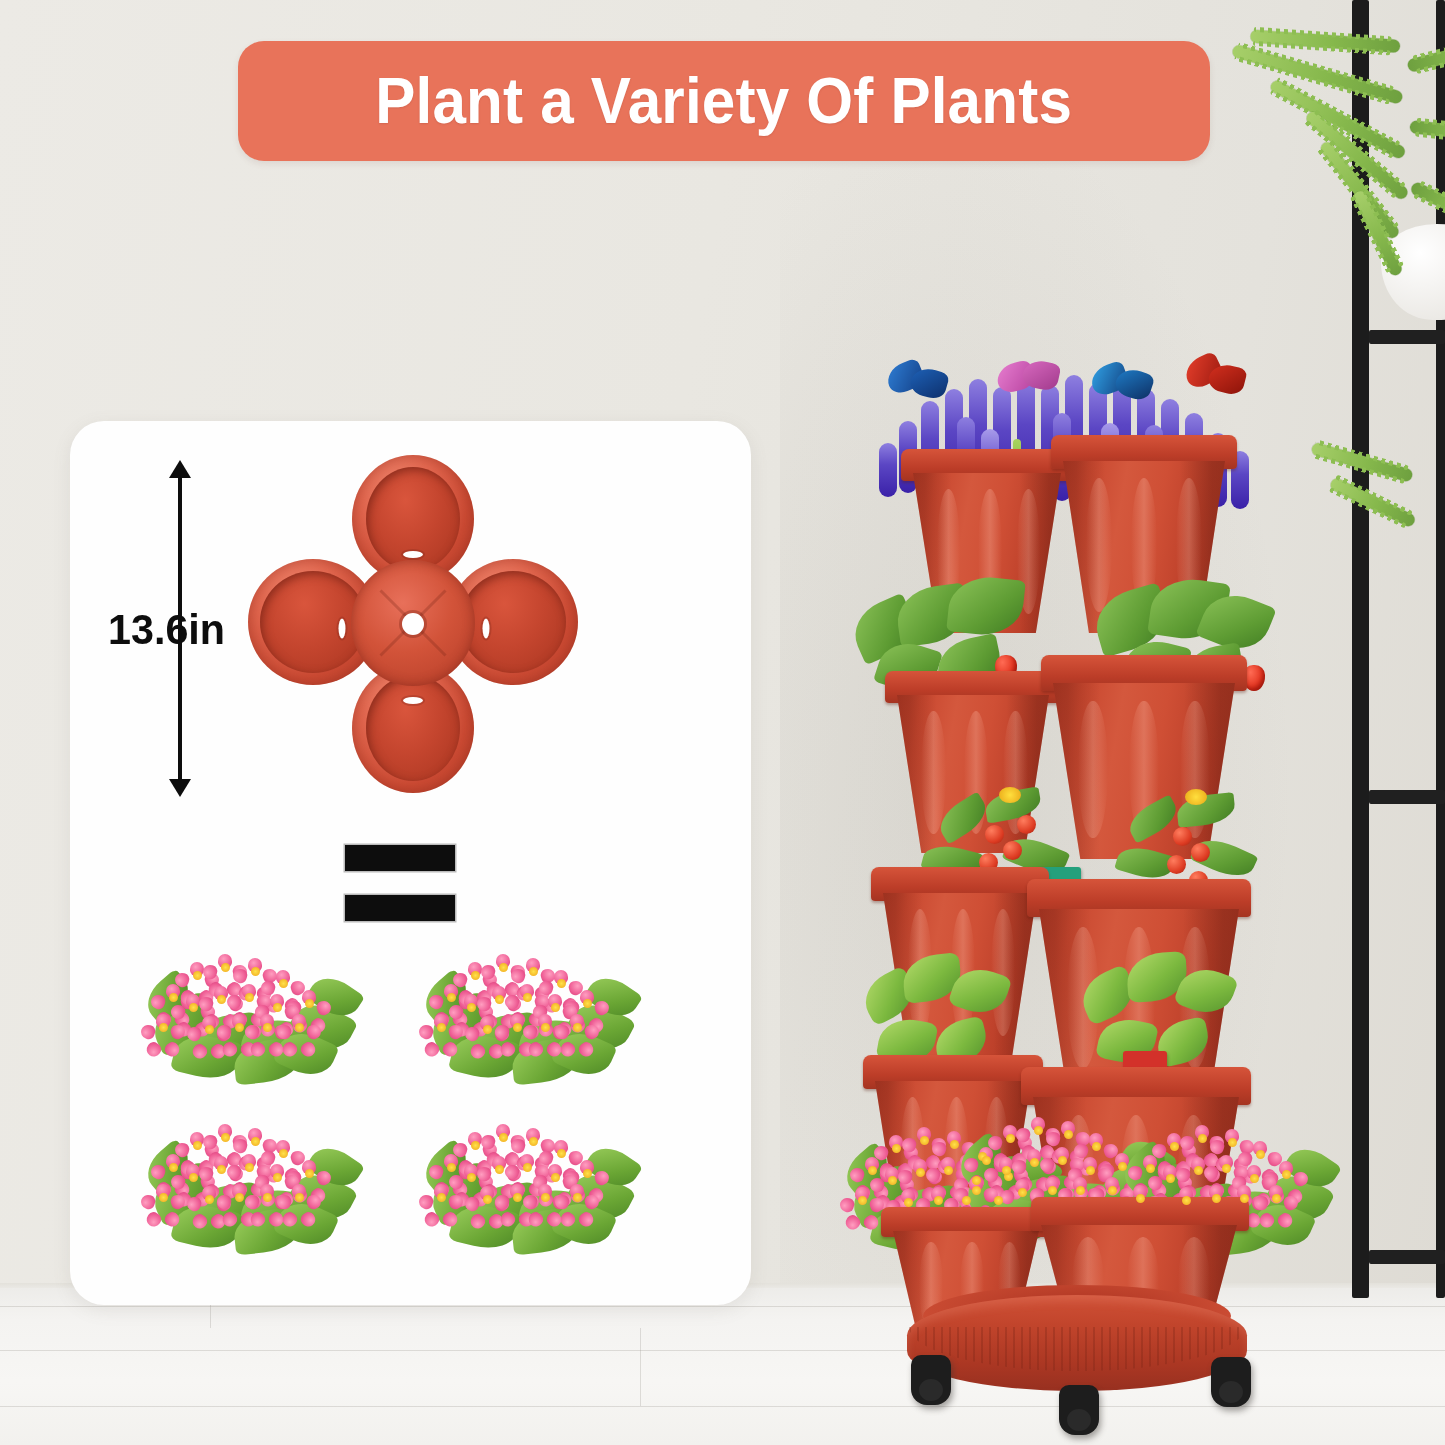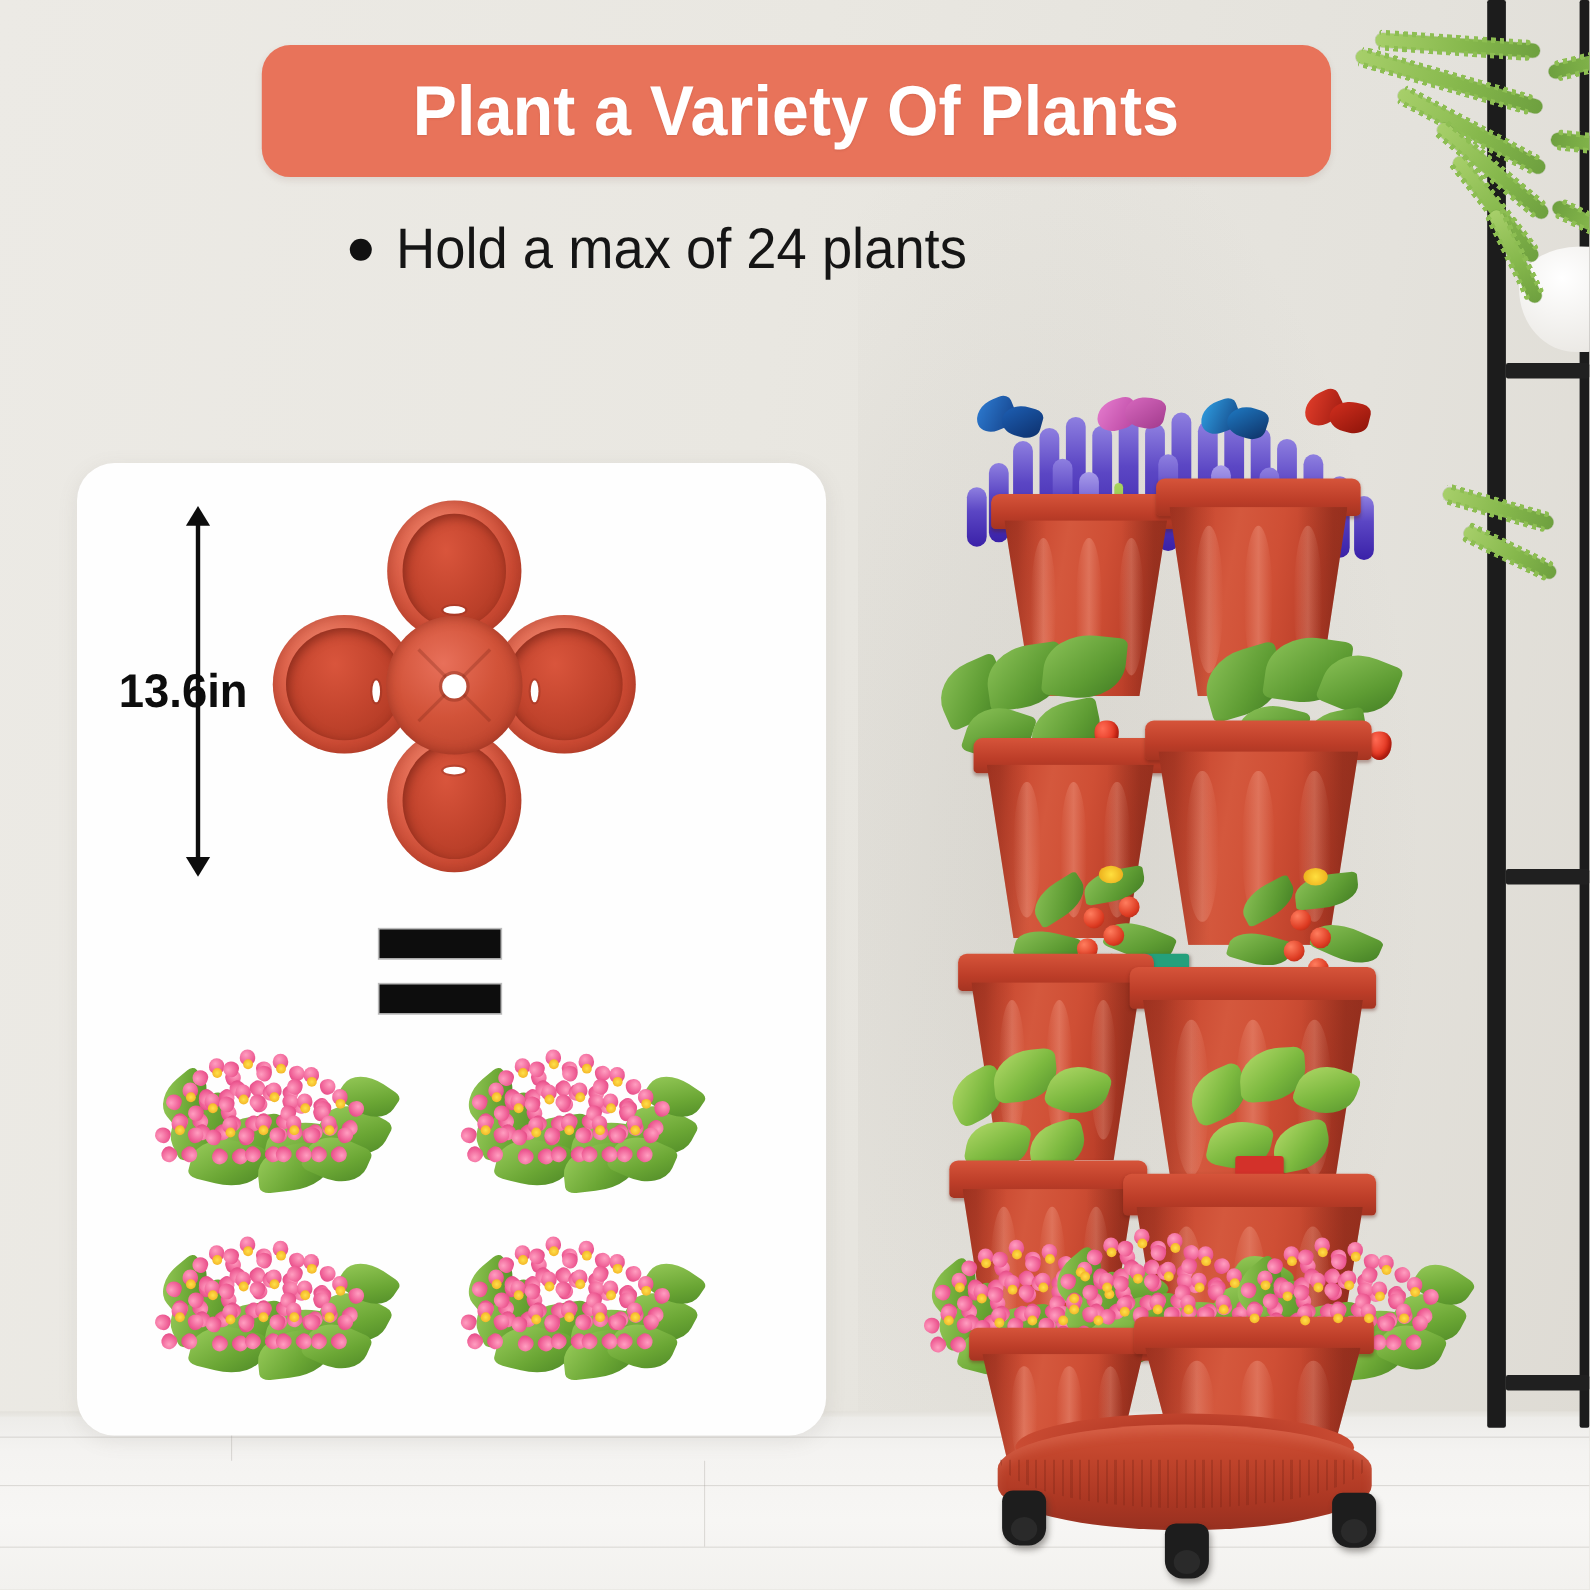--- a/index.html
+++ b/index.html
@@ -905,24 +905,20 @@
       <div class="caster" style="left:366px;top:1002px;"></div>
     </div>
   </div>
 </div>
 
 <div id="banner">
   <h1>Plant a Variety Of Plants</h1>
 </div>
 
 <div id="bullets">
-  <div class="bullet-row">
-    <span class="bullet-dot"></span>
-    <span class="bullet-text">Hold a max of 24 plants</span>
-  </div>
 </div>
 
 <div id="card"></div>
 
 <div id="dim-arrow">
   <span class="dim-head up"></span>
   <span class="dim-line"></span>
   <span class="dim-head down"></span>
 </div>
 <div id="dim-label">13.6in</div>

